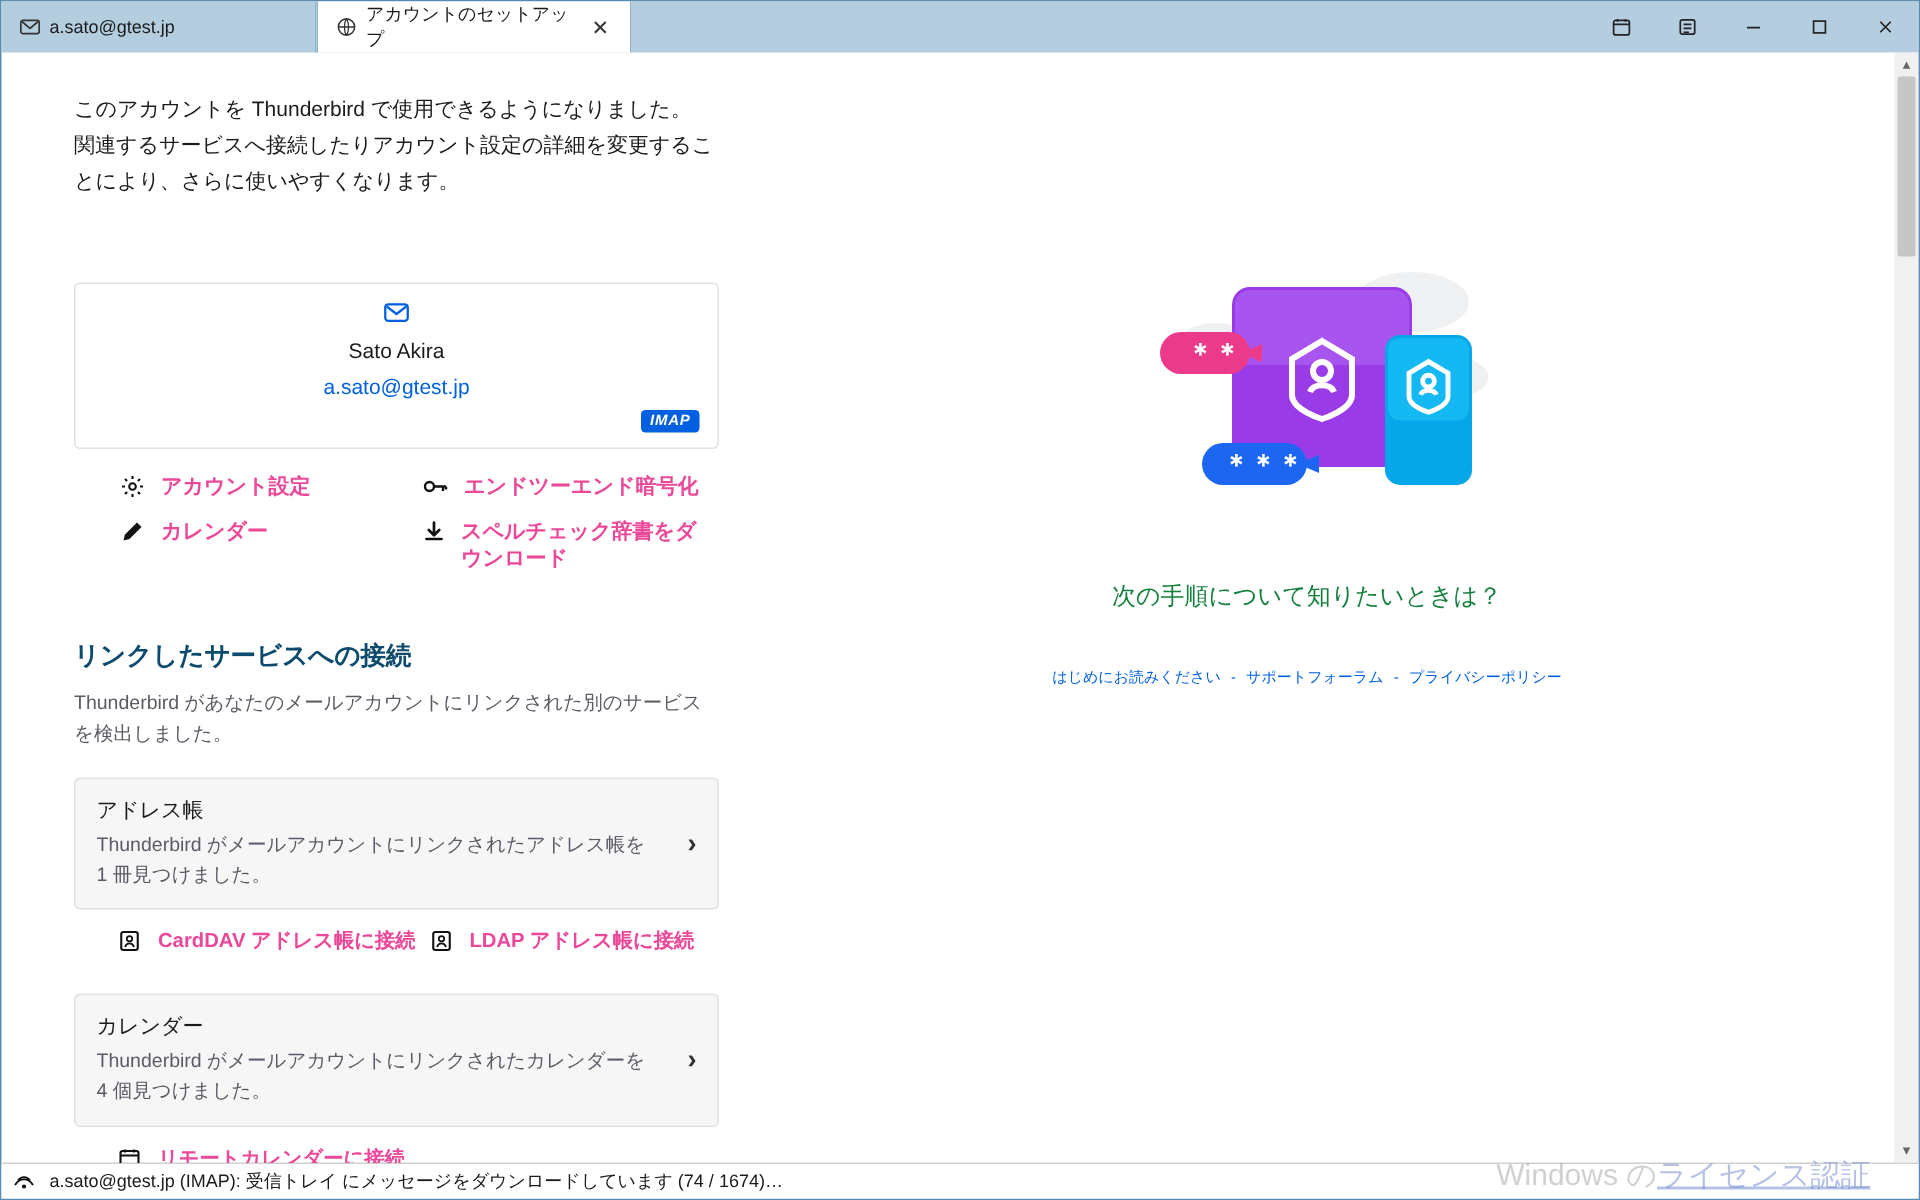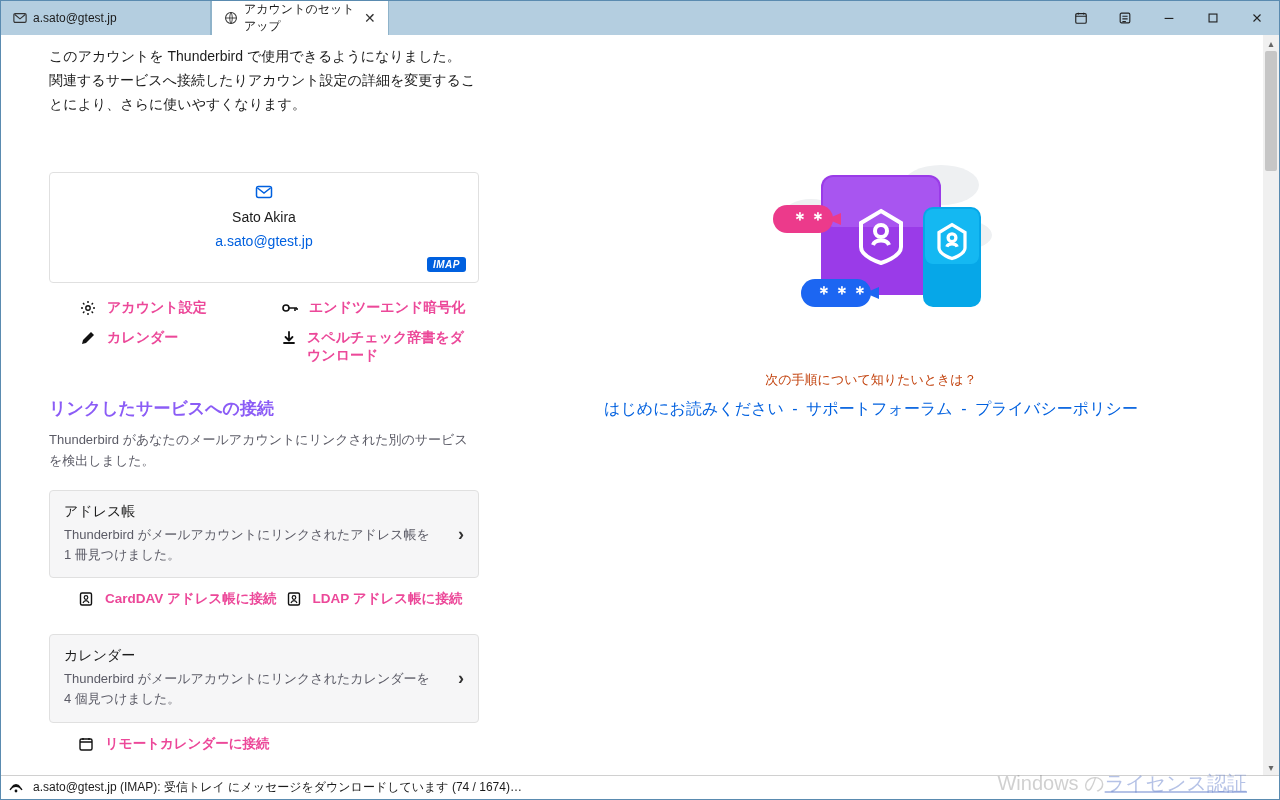--- a/index.html
+++ b/index.html
@@ -2,69 +2,69 @@
 <html><head>
 <meta charset="utf-8">
 <style>
   * { box-sizing: border-box; margin: 0; padding: 0; }
   html, body { width: 1280px; height: 800px; overflow: hidden; font-family: "Yu Gothic UI", Meiryo, sans-serif; font-size: 13px; color: #0c0c0d; background: #fff; }
   .window { display: flex; flex-direction: column; height: 100%; border: 1px solid #5a8bb0; }
   
   .tabbar { display: flex; align-items: stretch; height: 34px; background: #b4cee0; }
   .tab { display: flex; align-items: center; gap: 6px; padding: 0 12px; height: 100%; font-size: 12px; color: #1b1b1b; }
   .tab.inactive { width: 210px; border-right: 1px solid #8fb3ca; }
-  .tab.active { width: 178px; background: #fff; border: 1px solid #8fb3ca; border-bottom: none; border-top: none; position: relative; }
+  .tab.active { width: 210px; background: #fff; border: 1px solid #8fb3ca; border-bottom: none; border-top: none; position: relative; }
   .tab .close { margin-left: auto; width: 16px; height: 16px; display:flex; align-items:center; justify-content:center; font-size: 14px; color:#333; cursor:pointer; }
   .tabbar .spacer { flex: 1; }
   .winbtns { display: flex; align-items: center; }
   .winbtns .wb { width: 44px; height: 100%; display:flex; align-items:center; justify-content:center; font-size: 14px; color:#222; cursor:pointer; }
   .winbtns .wb svg { width: 14px; height: 14px; }
   .ico { display:inline-flex; align-items:center; justify-content:center; }
   
   .content-wrap { position: relative; flex: 1; display: flex; overflow: hidden; }
-  .content { flex: 1; overflow-y: auto; padding: 0 0 40px 0; }
+  .content { flex: 1; overflow-y: auto; padding: 16px 0 40px 0; }
   .scrollbar { width: 16px; background: #f0f0f0; display:flex; flex-direction:column; align-items:center; }
   .scrollbar .arrow { height: 16px; width:100%; display:flex; align-items:center; justify-content:center; color:#666; font-size:10px; cursor:pointer; }
   .scrollbar .track { flex:1; position:relative; width:100%; }
   .scrollbar .thumb { position:absolute; left:2px; right:2px; top:0; height:120px; background:#c6c6c6; border-radius:2px; cursor:pointer; }
 
   .main-cols { display:flex; padding: 10px 0 0 48px; }
   .left-col { width: 430px; }
   .right-col { flex:1; display:flex; flex-direction:column; align-items:center; padding-top: 110px; }
 
   .intro p { font-size: 14px; color:#1b1b1b; line-height: 1.7; }
 
   .account-card { margin-top: 56px; border: 1px solid #e0e0e0; border-radius: 4px; padding: 10px 12px; display:flex; align-items:center; gap:8px;flex-direction:column; }
   .account-card .name { font-size: 14px; color:#1b1b1b; }
   .account-card .email { font-size: 14px; color:#0060df; }
   .badge { margin-left:auto; background:#0060df; color:#fff; font-size:10px; font-weight:bold; padding:2px 6px; border-radius:3px; letter-spacing:0.5px;font-style:italic; }
 
   .action-grid { margin-top: 16px; display:grid; grid-template-columns: 1fr 1fr; row-gap: 12px; column-gap: 8px; padding: 0 4px 0 30px; }
   .action-link { display:flex; gap:10px; font-size:14px; font-weight:600; color:#ec4899; cursor:pointer; }
   .action-link .ic { width:18px; height:18px; display:flex; align-items:center; justify-content:center; }
 
-  .section-title { margin-top: 32px; font-size: 17px; color:#8b5cf6; }
+  .section-title { margin-top: 44px; font-size: 17px; color:#0c4a6e; }
   .section-desc { margin-top: 10px; font-size: 13px; color:#5b5b66; line-height:1.6; max-width: 420px; }
 
   .panel { margin-top: 18px; border:1px solid #e0e0e0; border-radius:4px; background:#f6f6f7; padding: 12px 40px 12px 14px; position:relative; cursor:pointer; }
   .panel .ptitle { font-size:14px; color:#1b1b1b; }
   .panel .pdesc { margin-top:4px; font-size:13px; color:#5b5b66; line-height:1.55; }
   .panel .chev { position:absolute; right:14px; top:50%; transform:translateY(-50%); font-size:18px; color:#333; font-weight:900;}
 
   .sub-actions { margin-top: 12px; display:flex; gap: 8px; padding-left: 28px; }
   .sub-actions .action-link { font-size:13.5px; }
 
   .done-wrap { margin-top: 32px; display:flex; justify-content:center; }
   .done-highlight { border: 8px solid #84cc16; padding: 4px; border-radius:2px; }
   .done-btn { background:#0060df; color:#fff; border:1px solid #003eaa; padding: 7px 28px; font-size:14px; cursor:pointer; border-radius:2px; }
 
   
   .illus { width: 260px; height: 190px; position:relative; }
-  .right-q { margin-top: 26px; font-size:13px; color:#c2410c; }
-  .right-links { margin-top: 10px; font-size:16px; color:#0060df; }
+  .right-q { margin-top: 26px; font-size:16px; color:#15803d; }
+  .right-links { margin-top: 36px; font-size:10px; color:#0060df; }
   .right-links a { color:#0060df; text-decoration:none; cursor:pointer; }
   .right-links .sep { color:#0060df; margin: 0 4px; }
 
   
   .statusbar { height: 24px; background:#fff; border-top:1px solid #d0d0d0; display:flex; align-items:center; font-size:12px; color:#1b1b1b; padding: 0 6px; gap:8px; position:relative; }
   .statusbar .act-icon { width:18px; display:flex; align-items:center; justify-content:center; }
   .watermark { position:absolute; right: 32px; bottom: 2px; font-size: 20px; color: rgba(120,120,120,0.35); pointer-events:none; }
   .watermark .u { text-decoration: underline; color: rgba(90,120,200,0.45); }
 
   svg { display:block; }

